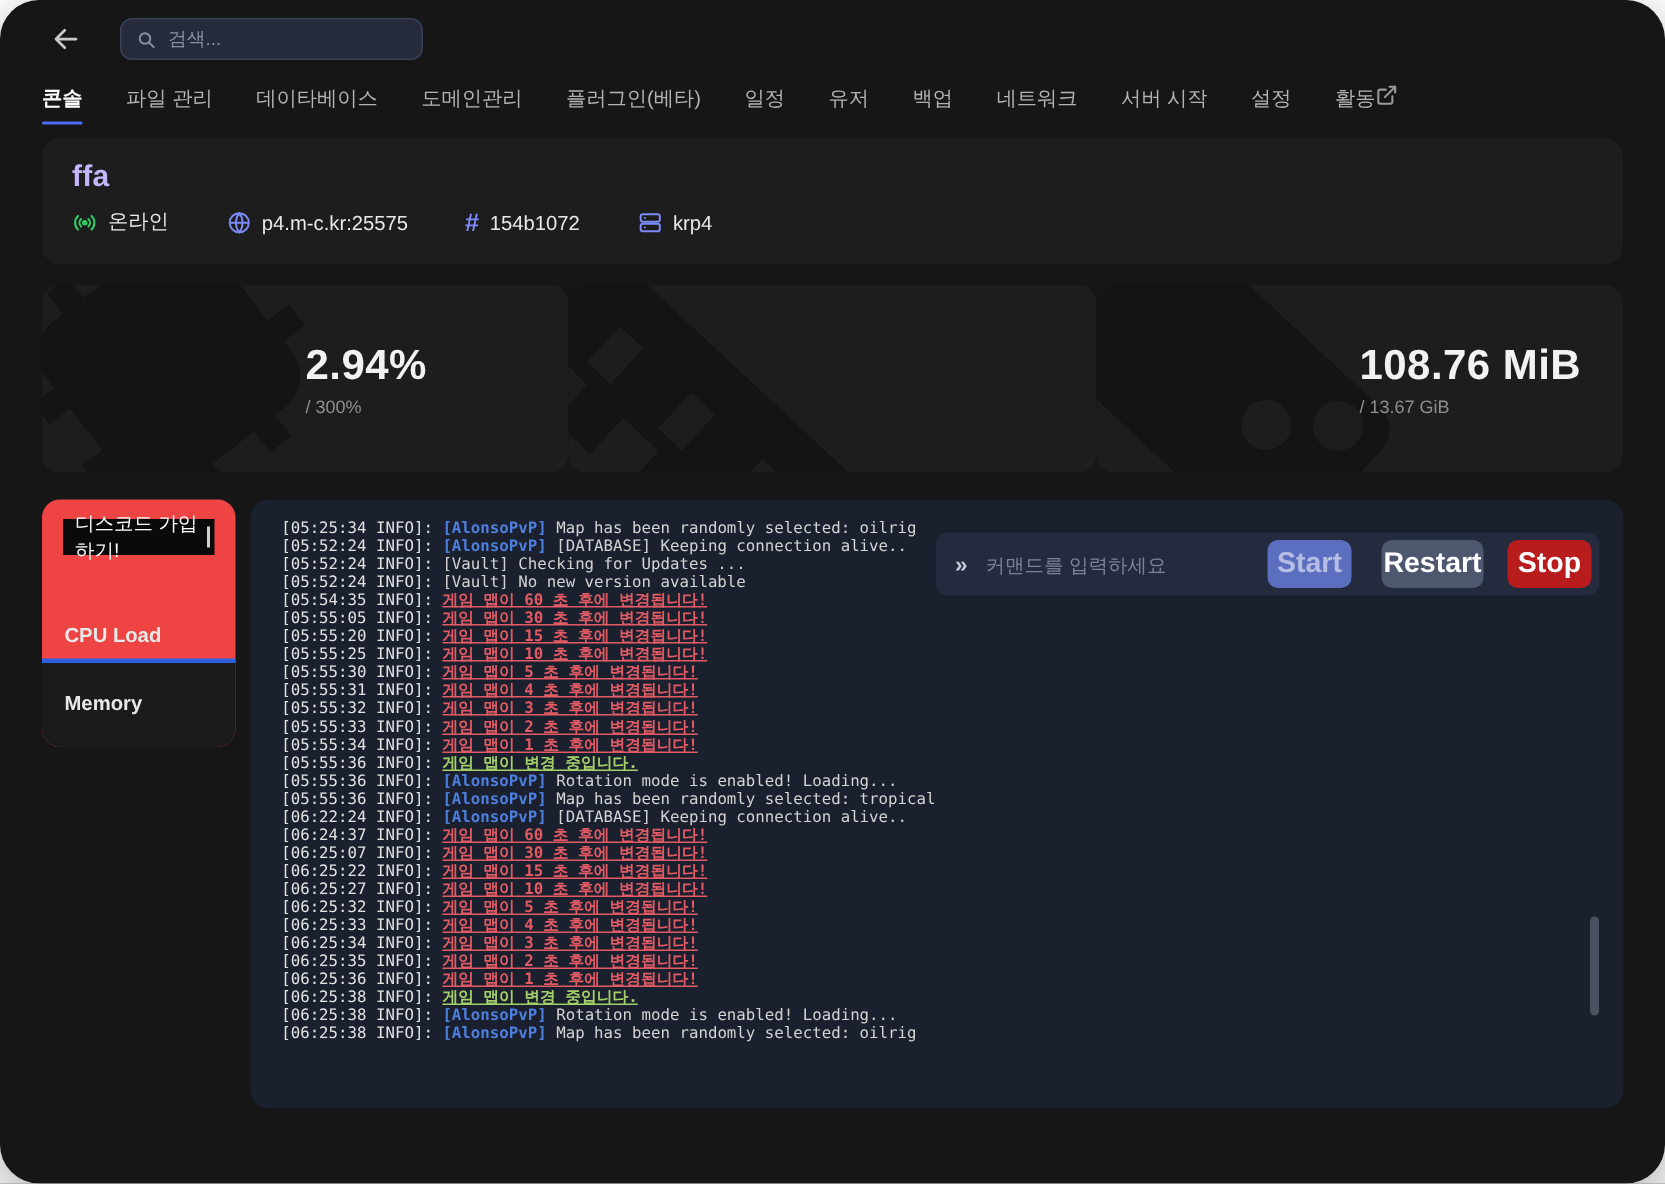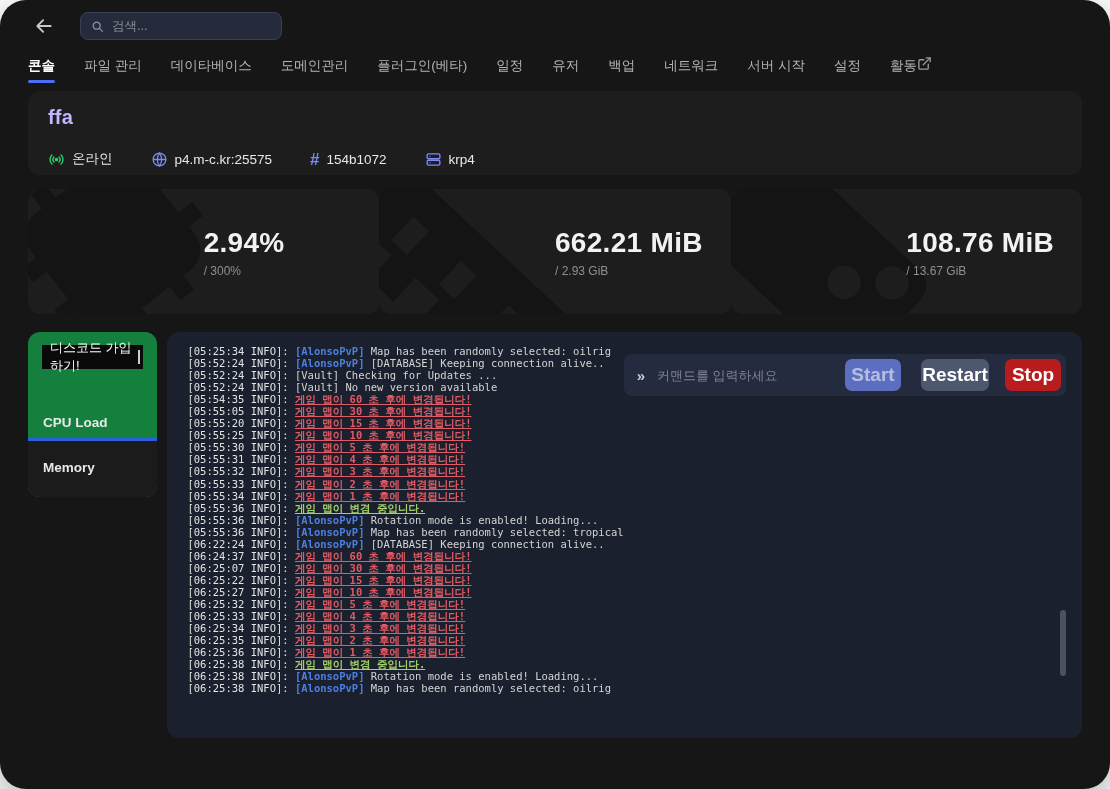--- a/index.html
+++ b/index.html
@@ -23,36 +23,36 @@
   
   .nav { display:flex; align-items:center; padding:16px 28px 0 28px; }
   .tab { color:#b3b3b3; font-size:13.5px; padding-bottom:12px; position:relative; cursor:pointer; white-space:nowrap; }
   .tab.active { color:#ffffff; font-weight:bold; }
   .tab.active::after { content:""; position:absolute; left:0; right:0; bottom:4px; height:2.5px; background:#4c6ef5; border-radius:2px; }
   .nav-ext { color:#9a9a9a; padding-bottom:12px; cursor:pointer; }
 
   
   .server-card { margin:4px 28px 0; background:#1d1d1d; border-radius:12px; padding:15px 20px 14px; height:84px; }
   .server-name { color:#c4b5fd; font-size:20px; font-weight:bold; letter-spacing:.2px; }
-  .server-meta { display:flex; align-items:center; gap:38px; margin-top:21px; }
+  .server-meta { display:flex; align-items:center; gap:38px; margin-top:9px; }
   .meta-item { display:flex; align-items:center; gap:7px; color:#e8e8e8; font-size:13.5px; }
   .hash-glyph { color:#7b8af8; font-size:17px; font-weight:bold; line-height:1; }
 
   
   .stats { display:flex; margin:14px 28px 0;text-decoration:underline; }
   .stat-card { flex:1; height:125px; background:#1d1d1d; border-radius:12px; position:relative; overflow:hidden; }
   .stat-wm { position:absolute; opacity:1; pointer-events:none; }
   .stat-text { position:absolute; left:50%; top:50%; transform:translateY(-50%); }
   .stat-value { color:#f2f2f2; font-size:28px; font-weight:bold; letter-spacing:.3px; }
   .stat-sub { color:#8f8f8f; font-size:12px; margin-top:5px; }
 
   
   .bottom { display:flex; gap:10px; margin:18px 28px 0; align-items:flex-start; }
 
-  .sidebar { width:254px; background:#15803d; border-radius:12px; padding-top:13px; }
+  .sidebar { width:254px; background:#ef4444; border-radius:12px; padding-top:13px; }
   .discord-strip {
     margin:0 14px; height:24px; background:#0a0a0a; color:#fafafa; font-size:13px;
     display:flex; align-items:center; padding:0 8px; position:relative; cursor:pointer;
   }
   .discord-caret { position:absolute; right:3px; top:5px; width:2px; height:14px; background:#cfcfcf; }
   .side-label { color:#e8e8e8; font-size:13.5px; font-weight:bold; padding:0 15px; }
   .cpu-block { margin-top:46px; }
   .cpu-line { margin-top:8px; height:3px; background:#2a5fe0; width:100%; }
   .mem-block { background:#1b1b1b; border-radius:0 0 12px 12px; padding:19px 0 22px; }
 
@@ -169,24 +169,20 @@
       </svg>
       <div class="stat-text">
         <div class="stat-value">2.94%</div>
         <div class="stat-sub">/ 300%</div>
       </div>
     </div>
     <div class="stat-card">
       <svg class="stat-wm" style="left:-55px; top:-35px; transform:rotate(43deg);" width="260" height="260" viewBox="0 0 24 24" fill="#141414">
         <path d="M2 7h20a1 1 0 0 1 1 1v6h-2v3h-3v-3h-3v3h-3v-3H9v3H6v-3H1V8a1 1 0 0 1 1-1zm3 3v3h2v-3H5zm6 0v3h2v-3h-2zm6 0v3h2v-3h-2z"></path>
       </svg>
-      <div class="stat-text">
-        <div class="stat-value">662.21 MiB</div>
-        <div class="stat-sub">/ 2.93 GiB</div>
-      </div>
     </div>
     <div class="stat-card">
       <svg class="stat-wm" style="left:-40px; top:-55px; transform:rotate(43deg);" width="250" height="250" viewBox="0 0 24 24" fill="#141414">
         <path d="M4 6h16a2 2 0 0 1 2 2v8a2 2 0 0 1-2 2H4a2 2 0 0 1-2-2V8a2 2 0 0 1 2-2zm11.5 4.2a1.6 1.6 0 1 0 0 3.2a1.6 1.6 0 0 0 0-3.2zm3.4-3.1a1.6 1.6 0 1 0 0 3.2a1.6 1.6 0 0 0 0-3.2z"></path>
       </svg>
       <div class="stat-text">
         <div class="stat-value">108.76 MiB</div>
         <div class="stat-sub">/ 13.67 GiB</div>
       </div>
     </div>

